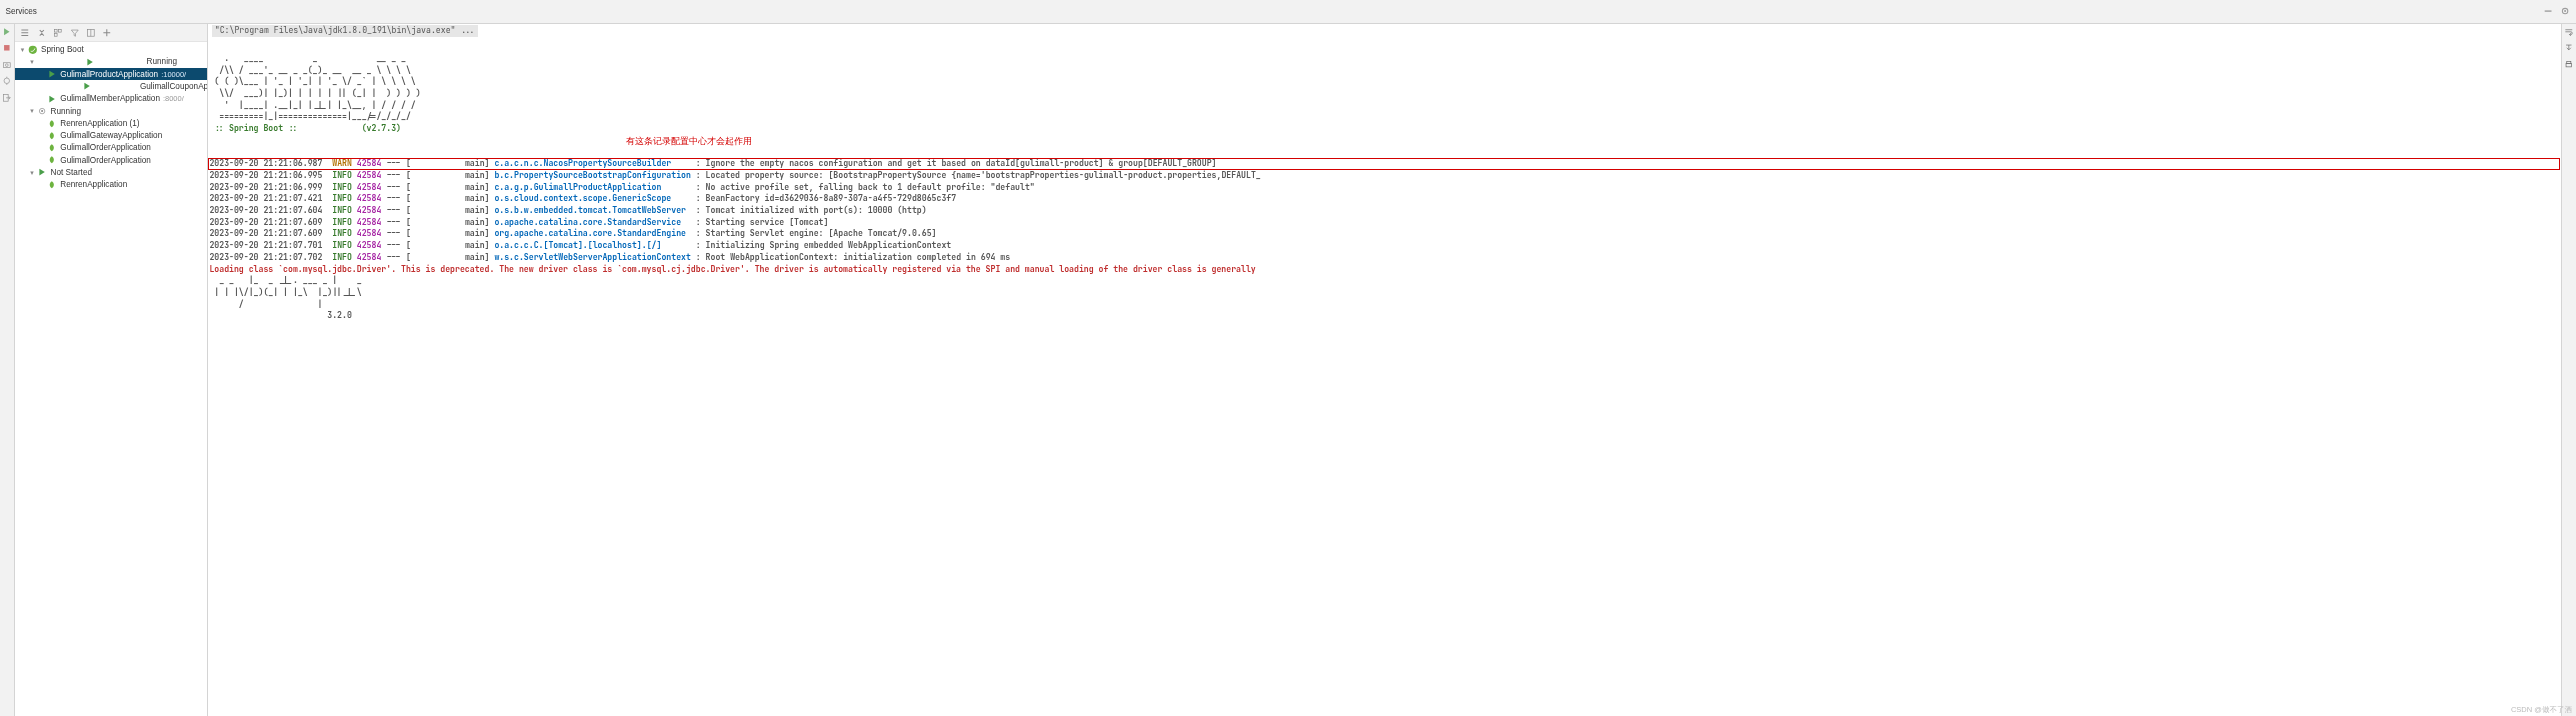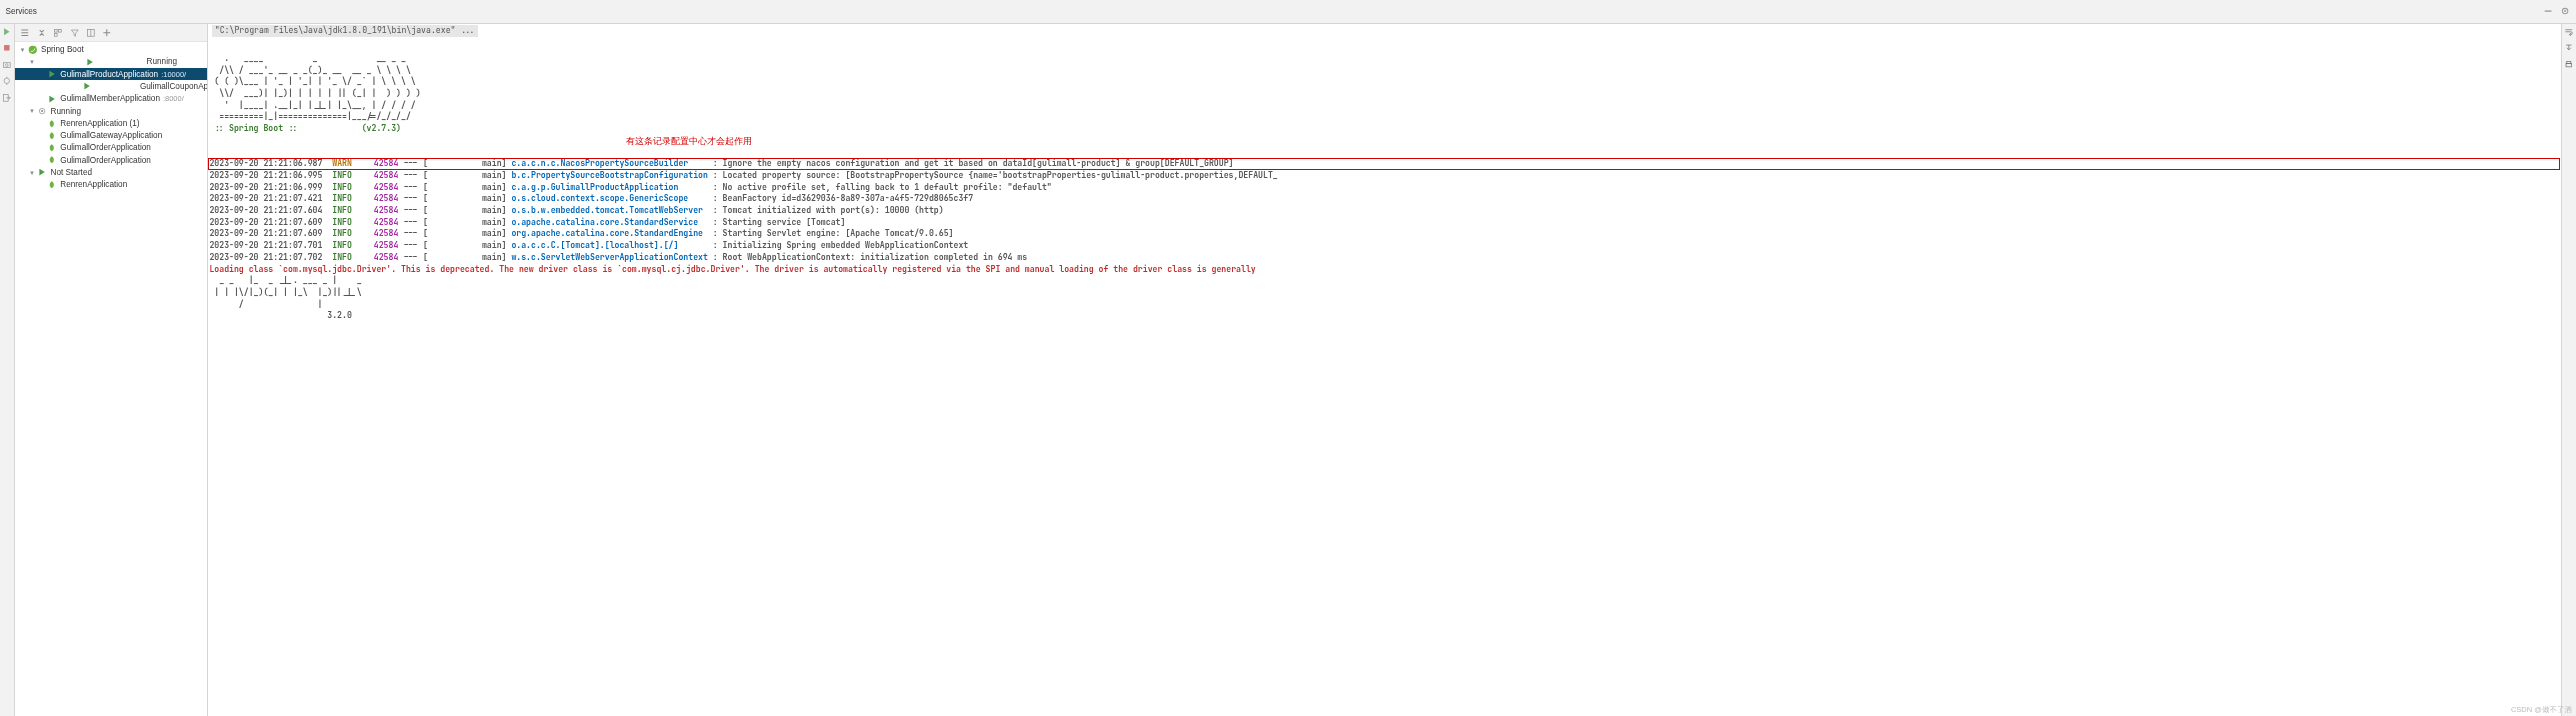--- a/index.html
+++ b/index.html
@@ -118,21 +118,21 @@
       color: #555;
       padding: 0 2.7px;
       margin: 1.4px 2.7px 4.1px 2.7px;
       display: inline-block;
     }
     .log-row { display: block; font-weight: bold; }
     .ascii { color: #555; }
     .green { color: #377a2c; }
     .info { color: #377a2c; }
     .warn { color: #b07000; }
-    .pid { color: #a626a4; margin-left: 17px; }
+    .pid { color: #a626a4; }
     .dash { color: #555; }
     .logger { color: #0066b8; }
     .msg { color: #555; }
     .driver-line { color: #bf2d2d; }
     .red-annotation {
       position: absolute;
       color: #d40000;
       font-family: "Microsoft YaHei", sans-serif;
       font-size: 9px;
     }

